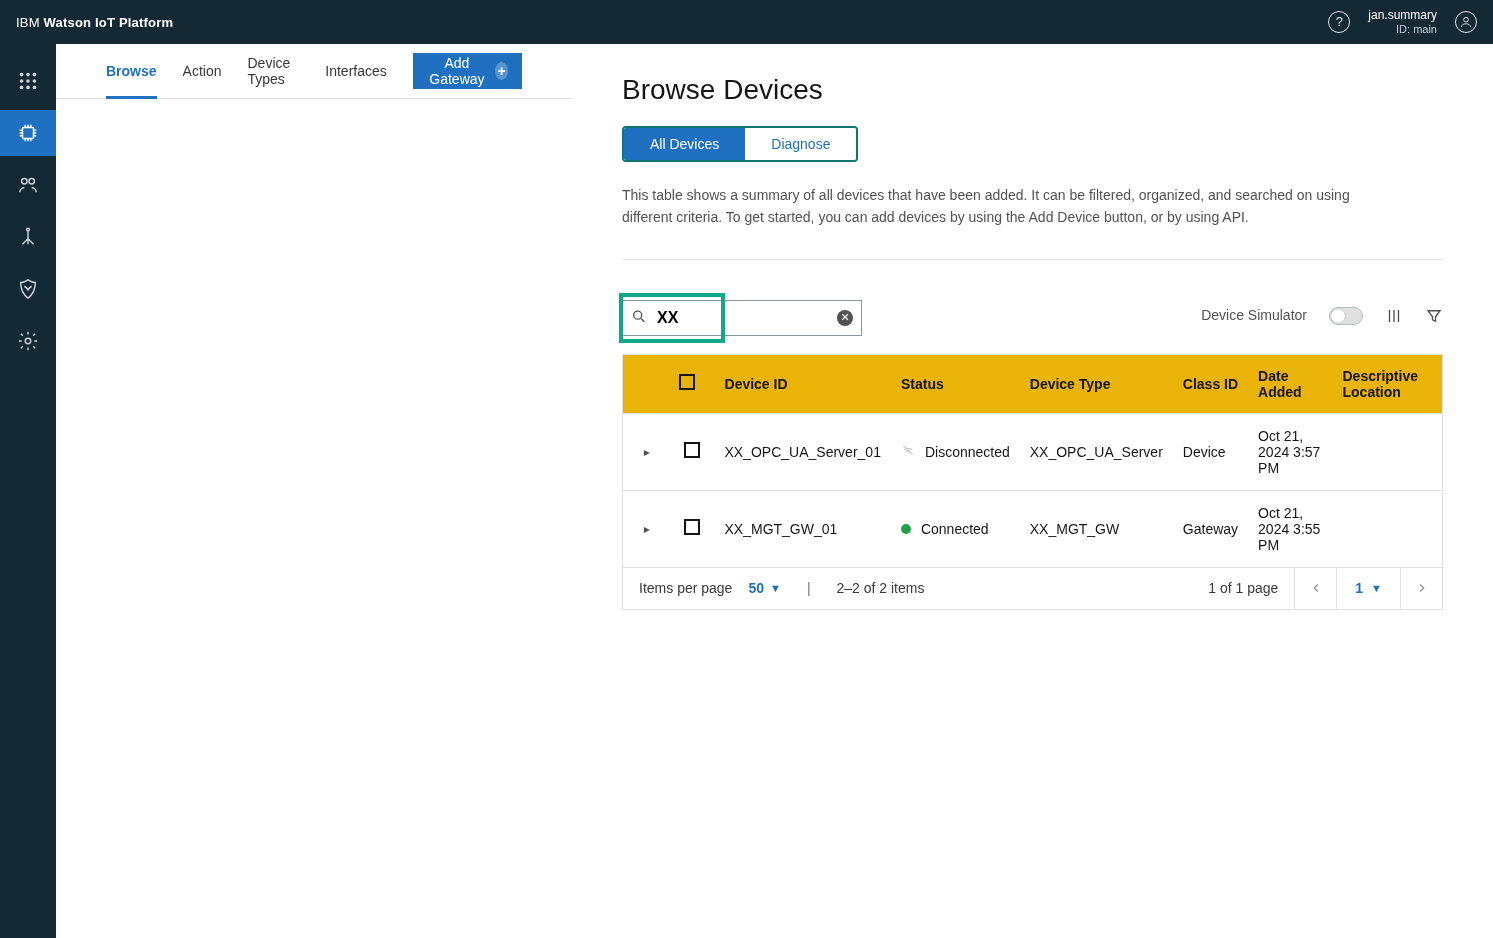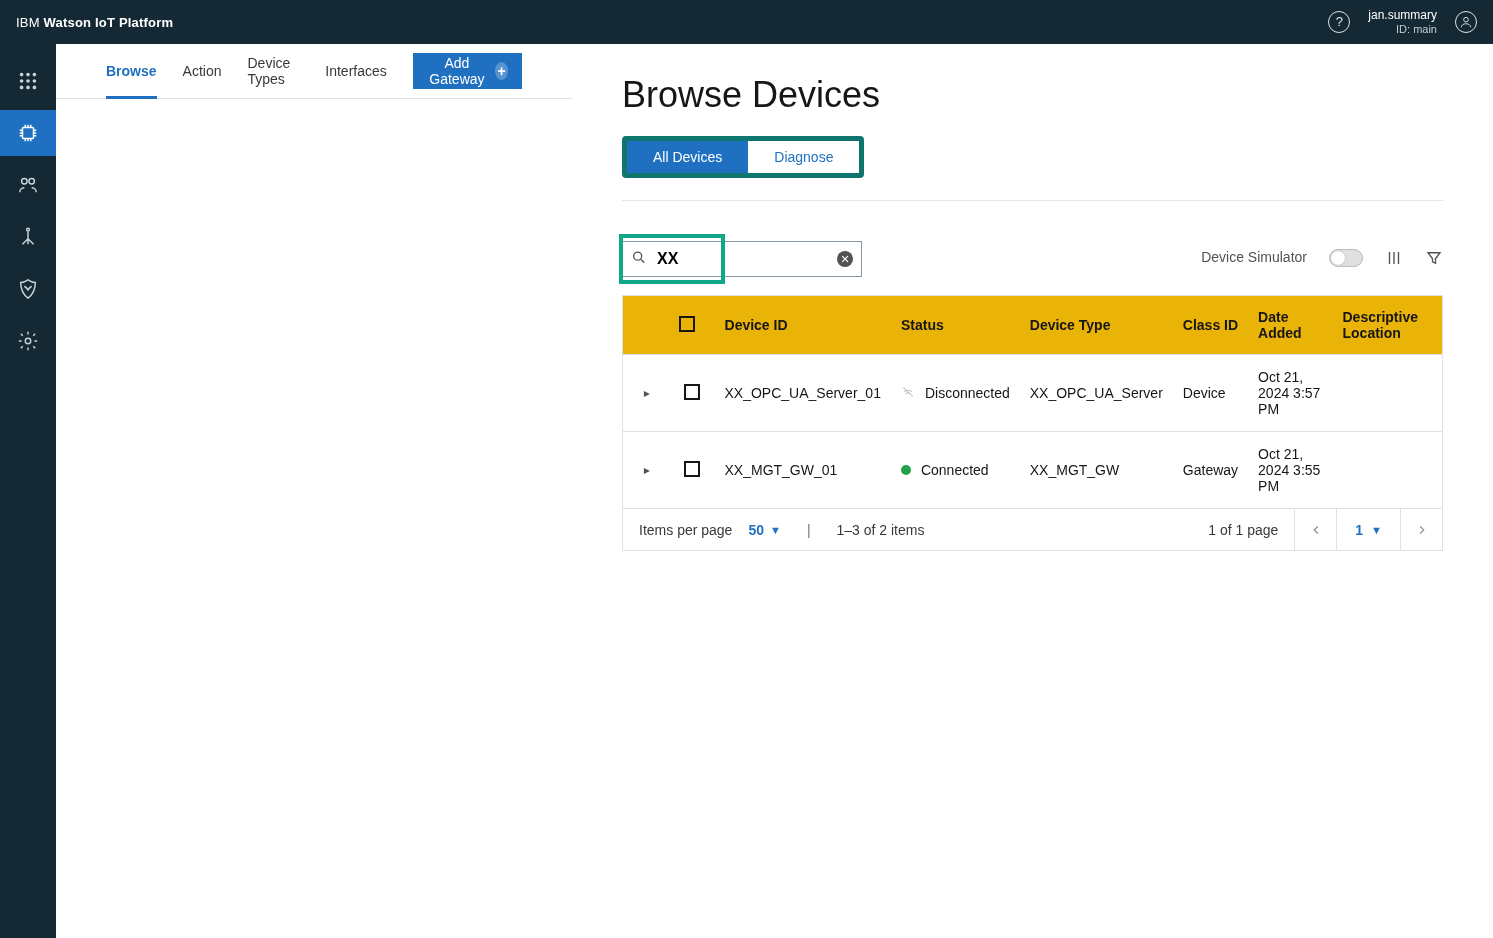--- a/index.html
+++ b/index.html
@@ -103,25 +103,25 @@
   }
   .add-plus {
     width: 18px; height: 18px; border-radius: 50%;
     background: rgba(255,255,255,0.25);
     display: flex; align-items: center; justify-content: center;
     font-weight: 700;
   }
 
   
   .page-body { padding: 30px 50px; }
-  .page-title { font-size: 36px; font-weight: 400; margin-bottom: 20px; }
+  .page-title { font-size: 28px; font-weight: 400; margin-bottom: 20px; }
 
   .pill-tabs {
     display: inline-flex;
-    border: 5px solid #0f766e;
+    border: 2px solid #0f766e;
     border-radius: 4px;
     overflow: hidden;
     margin-bottom: 22px;
   }
   .pill-tabs .pill {
     padding: 8px 26px;
     font-size: 14px;
     color: #1f70c1;
     background: #fff;
     cursor: pointer;
@@ -340,20 +340,21 @@
     </div>
 
     <div class="page-body">
       <h1 class="page-title">Browse Devices</h1>
 
       <div class="pill-tabs">
         <div class="pill active">All Devices</div>
         <div class="pill">Diagnose</div>
       </div>
 
+      <p class="description">This table shows a summary of all devices that have been added. It can be filtered, organized, and searched on using different criteria. To get started, you can add devices by using the Add Device button, or by using API.</p>
 
       <hr class="sep">
 
       
       <div class="table-toolbar">
         <div class="search-wrap">
           <span class="mag">
             <svg viewBox="0 0 24 24" width="16" height="16" fill="none" stroke="currentColor" stroke-width="2">
                 <circle cx="10" cy="10" r="6"></circle>
                 <path d="M15 15l5 5"></path>
@@ -434,21 +435,21 @@
 
       
       <div class="table-footer">
         <div class="tf-left">
           <span>Items per page</span>
           <span class="tf-perpage">
             <span>50</span>
             <span class="caret">▼</span>
           </span>
           <span class="tf-sep">|</span>
-          <span>1–3 of 2 items</span>
+          <span>2–2 of 2 items</span>
         </div>
         <div class="tf-right">
           <div class="tf-pageinfo">1 of 1 page</div>
           <div class="tf-btn">
             <svg viewBox="0 0 24 24" width="14" height="14" fill="none" stroke="currentColor" stroke-width="2">
                 <path d="M15 6l-6 6 6 6"></path>
               </svg>
           </div>
           <div class="tf-pagepick">
             <span>1</span>

